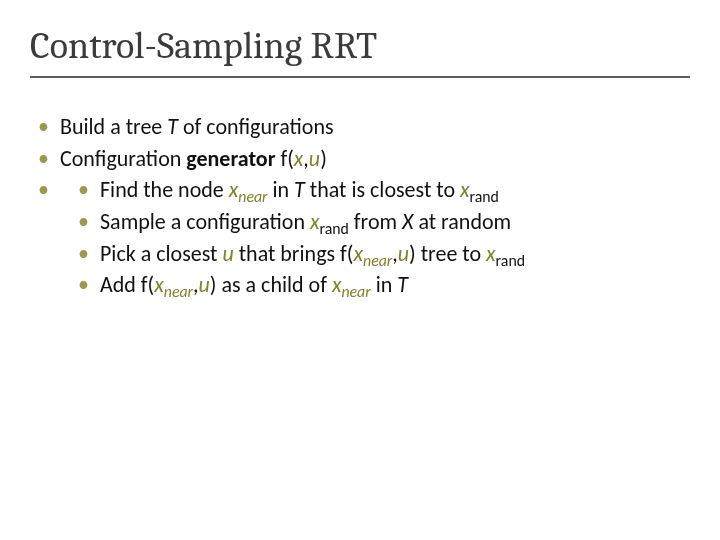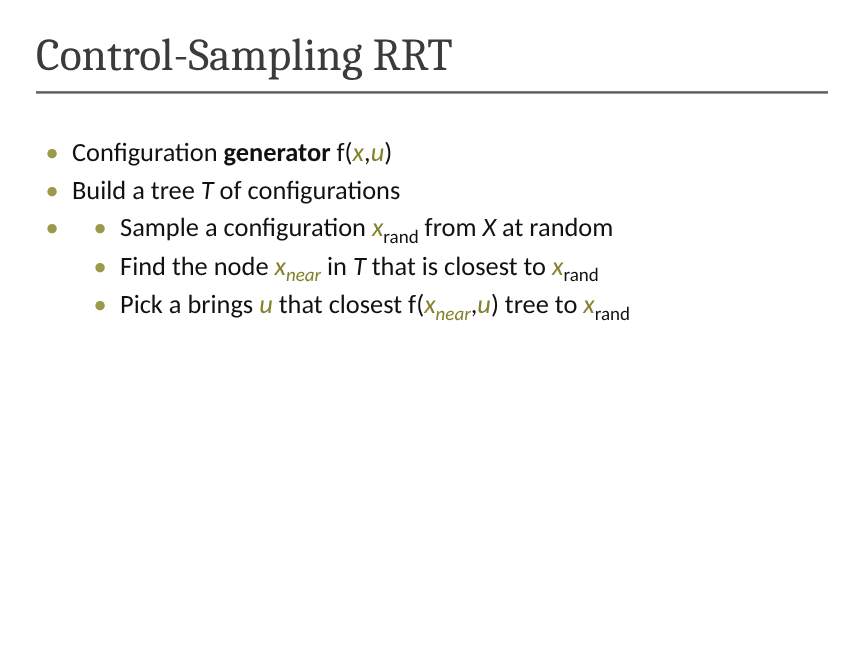--- a/index.html
+++ b/index.html
@@ -85,42 +85,45 @@
 
 <div class="slide">
 
   <h1 class="title">Control-Sampling RRT</h1>
   <div class="rule"></div>
 
   <div class="body">
     <ul class="lvl1">
 
       <li>
-        <span>Configuration </span><span class="b">generator</span><span> f(</span><span class="it olive">x</span><span>,</span><span class="it olive">u</span><span>)</span>
+        <span>Build a tree </span><span class="it">T</span><span> of configurations</span>
       </li>
 
       <li>
-        <span>Build a tree </span><span class="it">T</span><span> of configurations</span>
+        <span>Configuration </span><span class="b">generator</span><span> f(</span><span class="it olive">x</span><span>,</span><span class="it olive">u</span><span>)</span>
       </li>
 
       <li>
         <ul class="lvl2">
 
           <li>
+            <span>Find the node </span><span class="it olive">x</span><span class="it olive sub">near</span><span> in </span><span class="it">T</span><span> that is closest to </span><span class="it olive">x</span><span class="sub">rand</span>
+          </li>
+
+          <li>
             <span>Sample a configuration </span><span class="it olive">x</span><span class="sub">rand</span><span> from </span><span class="it">X</span><span> at random</span>
           </li>
 
           <li>
-            <span>Find the node </span><span class="it olive">x</span><span class="it olive sub">near</span><span> in </span><span class="it">T</span><span> that is closest to </span><span class="it olive">x</span><span class="sub">rand</span>
+            <span>Pick a closest </span><span class="it olive">u</span><span> that brings f(</span><span class="it olive">x</span><span class="it olive sub">near</span><span>,</span><span class="it olive">u</span><span>) tree to </span><span class="it olive">x</span><span class="sub">rand</span>
           </li>
 
           <li>
-            <span>Pick a brings </span><span class="it olive">u</span><span> that closest f(</span><span class="it olive">x</span><span class="it olive sub">near</span><span>,</span><span class="it olive">u</span><span>) tree to </span><span class="it olive">x</span><span class="sub">rand</span>
+            <span>Add f(</span><span class="it olive">x</span><span class="it olive sub">near</span><span>,</span><span class="it olive">u</span><span>) as a child of </span><span class="it olive">x</span><span class="it olive sub">near</span><span> in </span><span class="it">T</span>
           </li>
-
 
         </ul>
       </li>
 
     </ul>
   </div>
 
 </div>
 
 </body></html>

